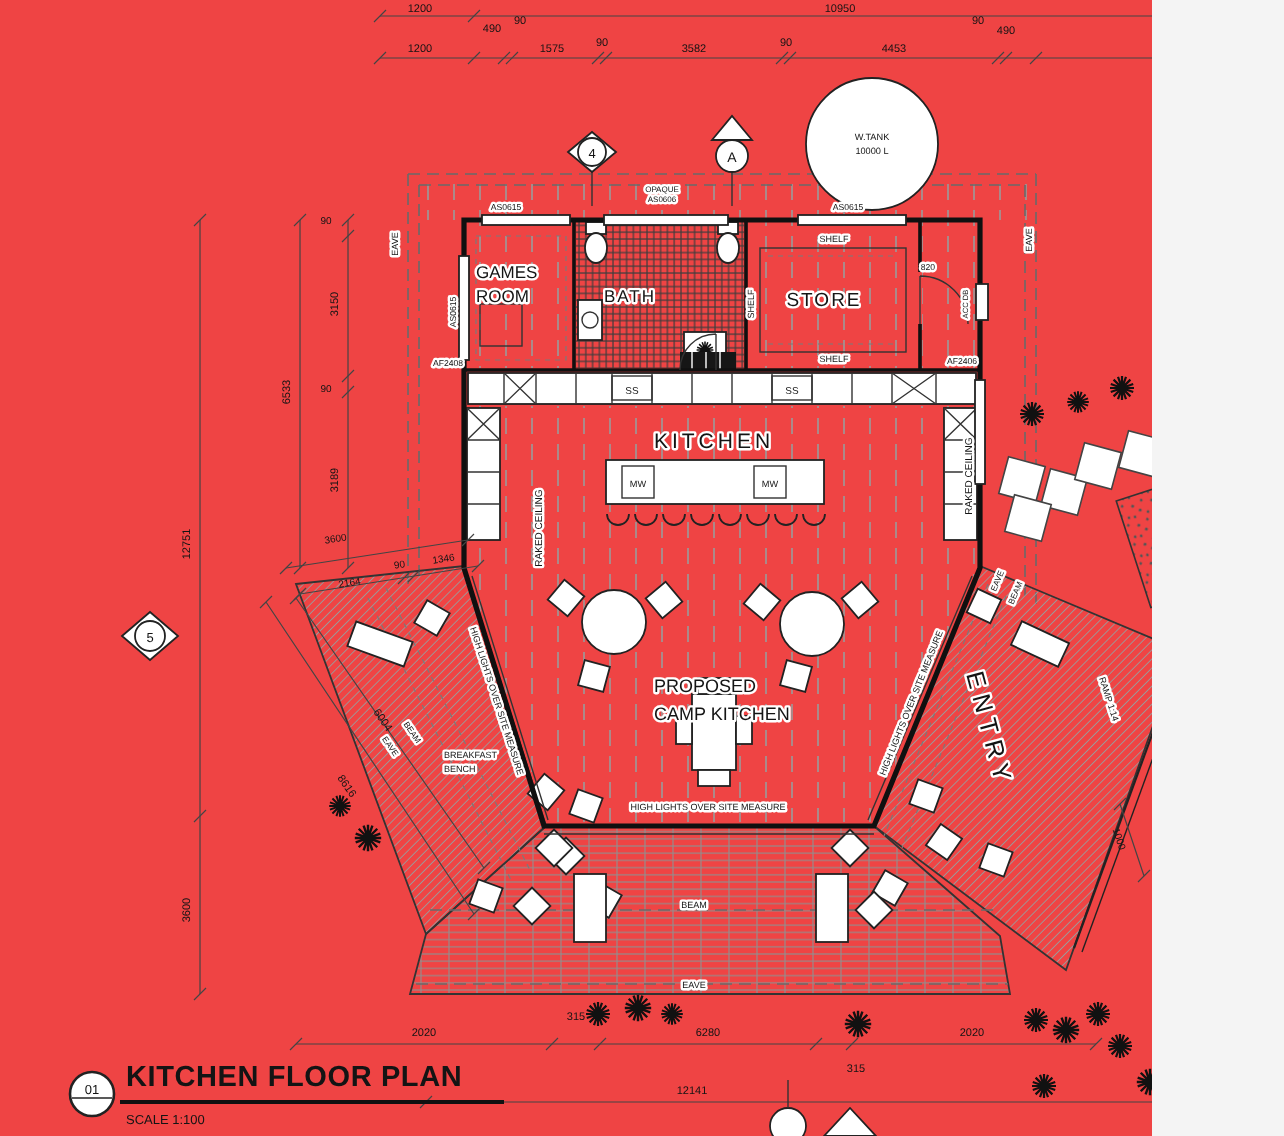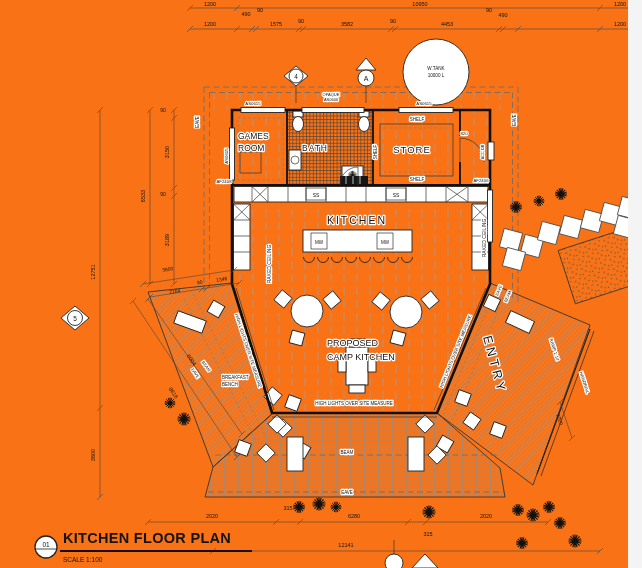--- a/index.html
+++ b/index.html
@@ -1,16 +1,16 @@
 <!DOCTYPE html>
 <html><head>
 <meta charset="utf-8">
 <style>
   html,body{margin:0;padding:0;background:#f4f4f4;}
-  .canvas{width:628px;height:568px;background:#f97316;position:relative;overflow:hidden;
+  .canvas{width:576px;height:568px;background:#ef4444;position:relative;overflow:hidden;
           font-family:"Liberation Sans", sans-serif;text-align:center;}
   svg{display:block;}
   text{font-family:"Liberation Sans", sans-serif;fill:#141414;}
   .halo{paint-order:stroke;stroke:#ffffff;stroke-width:2.4;stroke-linejoin:round;}
   .w{stroke:#101010;stroke-width:2.6;fill:none;}
   .w2{stroke:#101010;stroke-width:1.8;fill:none;}
   .t{stroke:#333;stroke-width:0.7;fill:none;}
   .dim{stroke:#444;stroke-width:0.6;fill:none;}
   .dash{stroke:#6a6a6a;stroke-width:0.8;fill:none;stroke-dasharray:6 3.5;}
   .dash2{stroke:#7a7a7a;stroke-width:0.6;fill:none;stroke-dasharray:2.5 2.5;}

